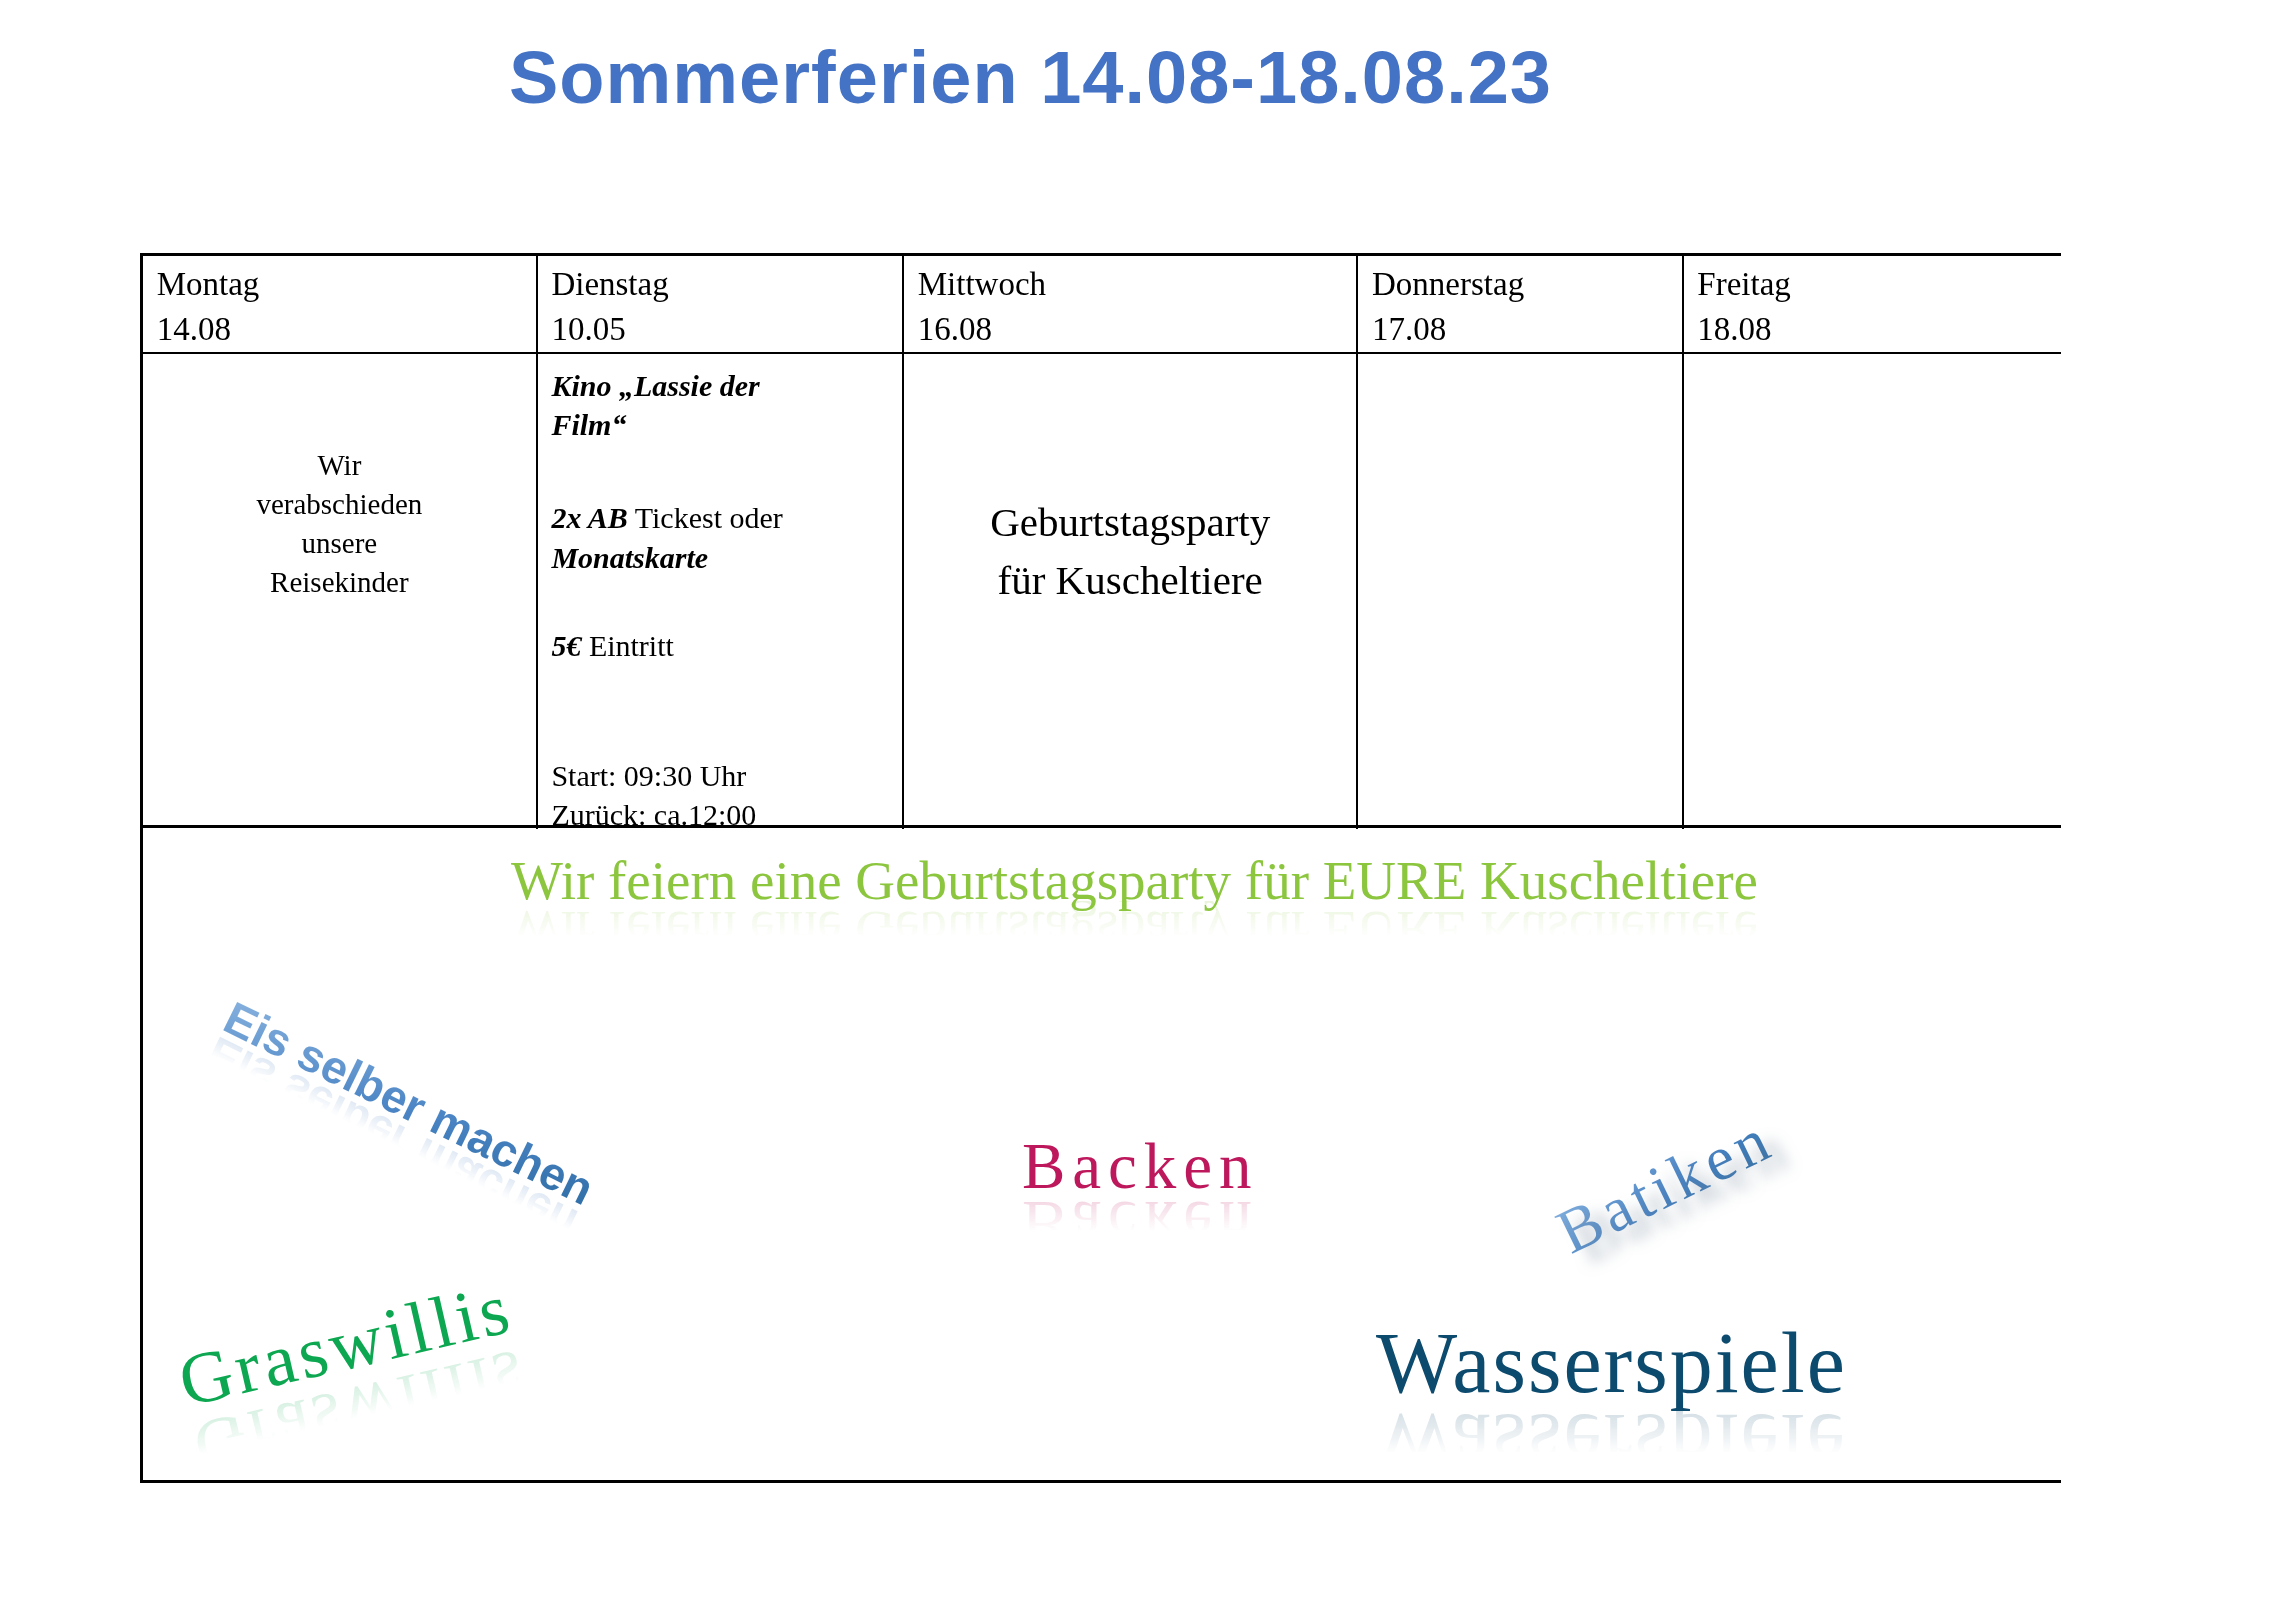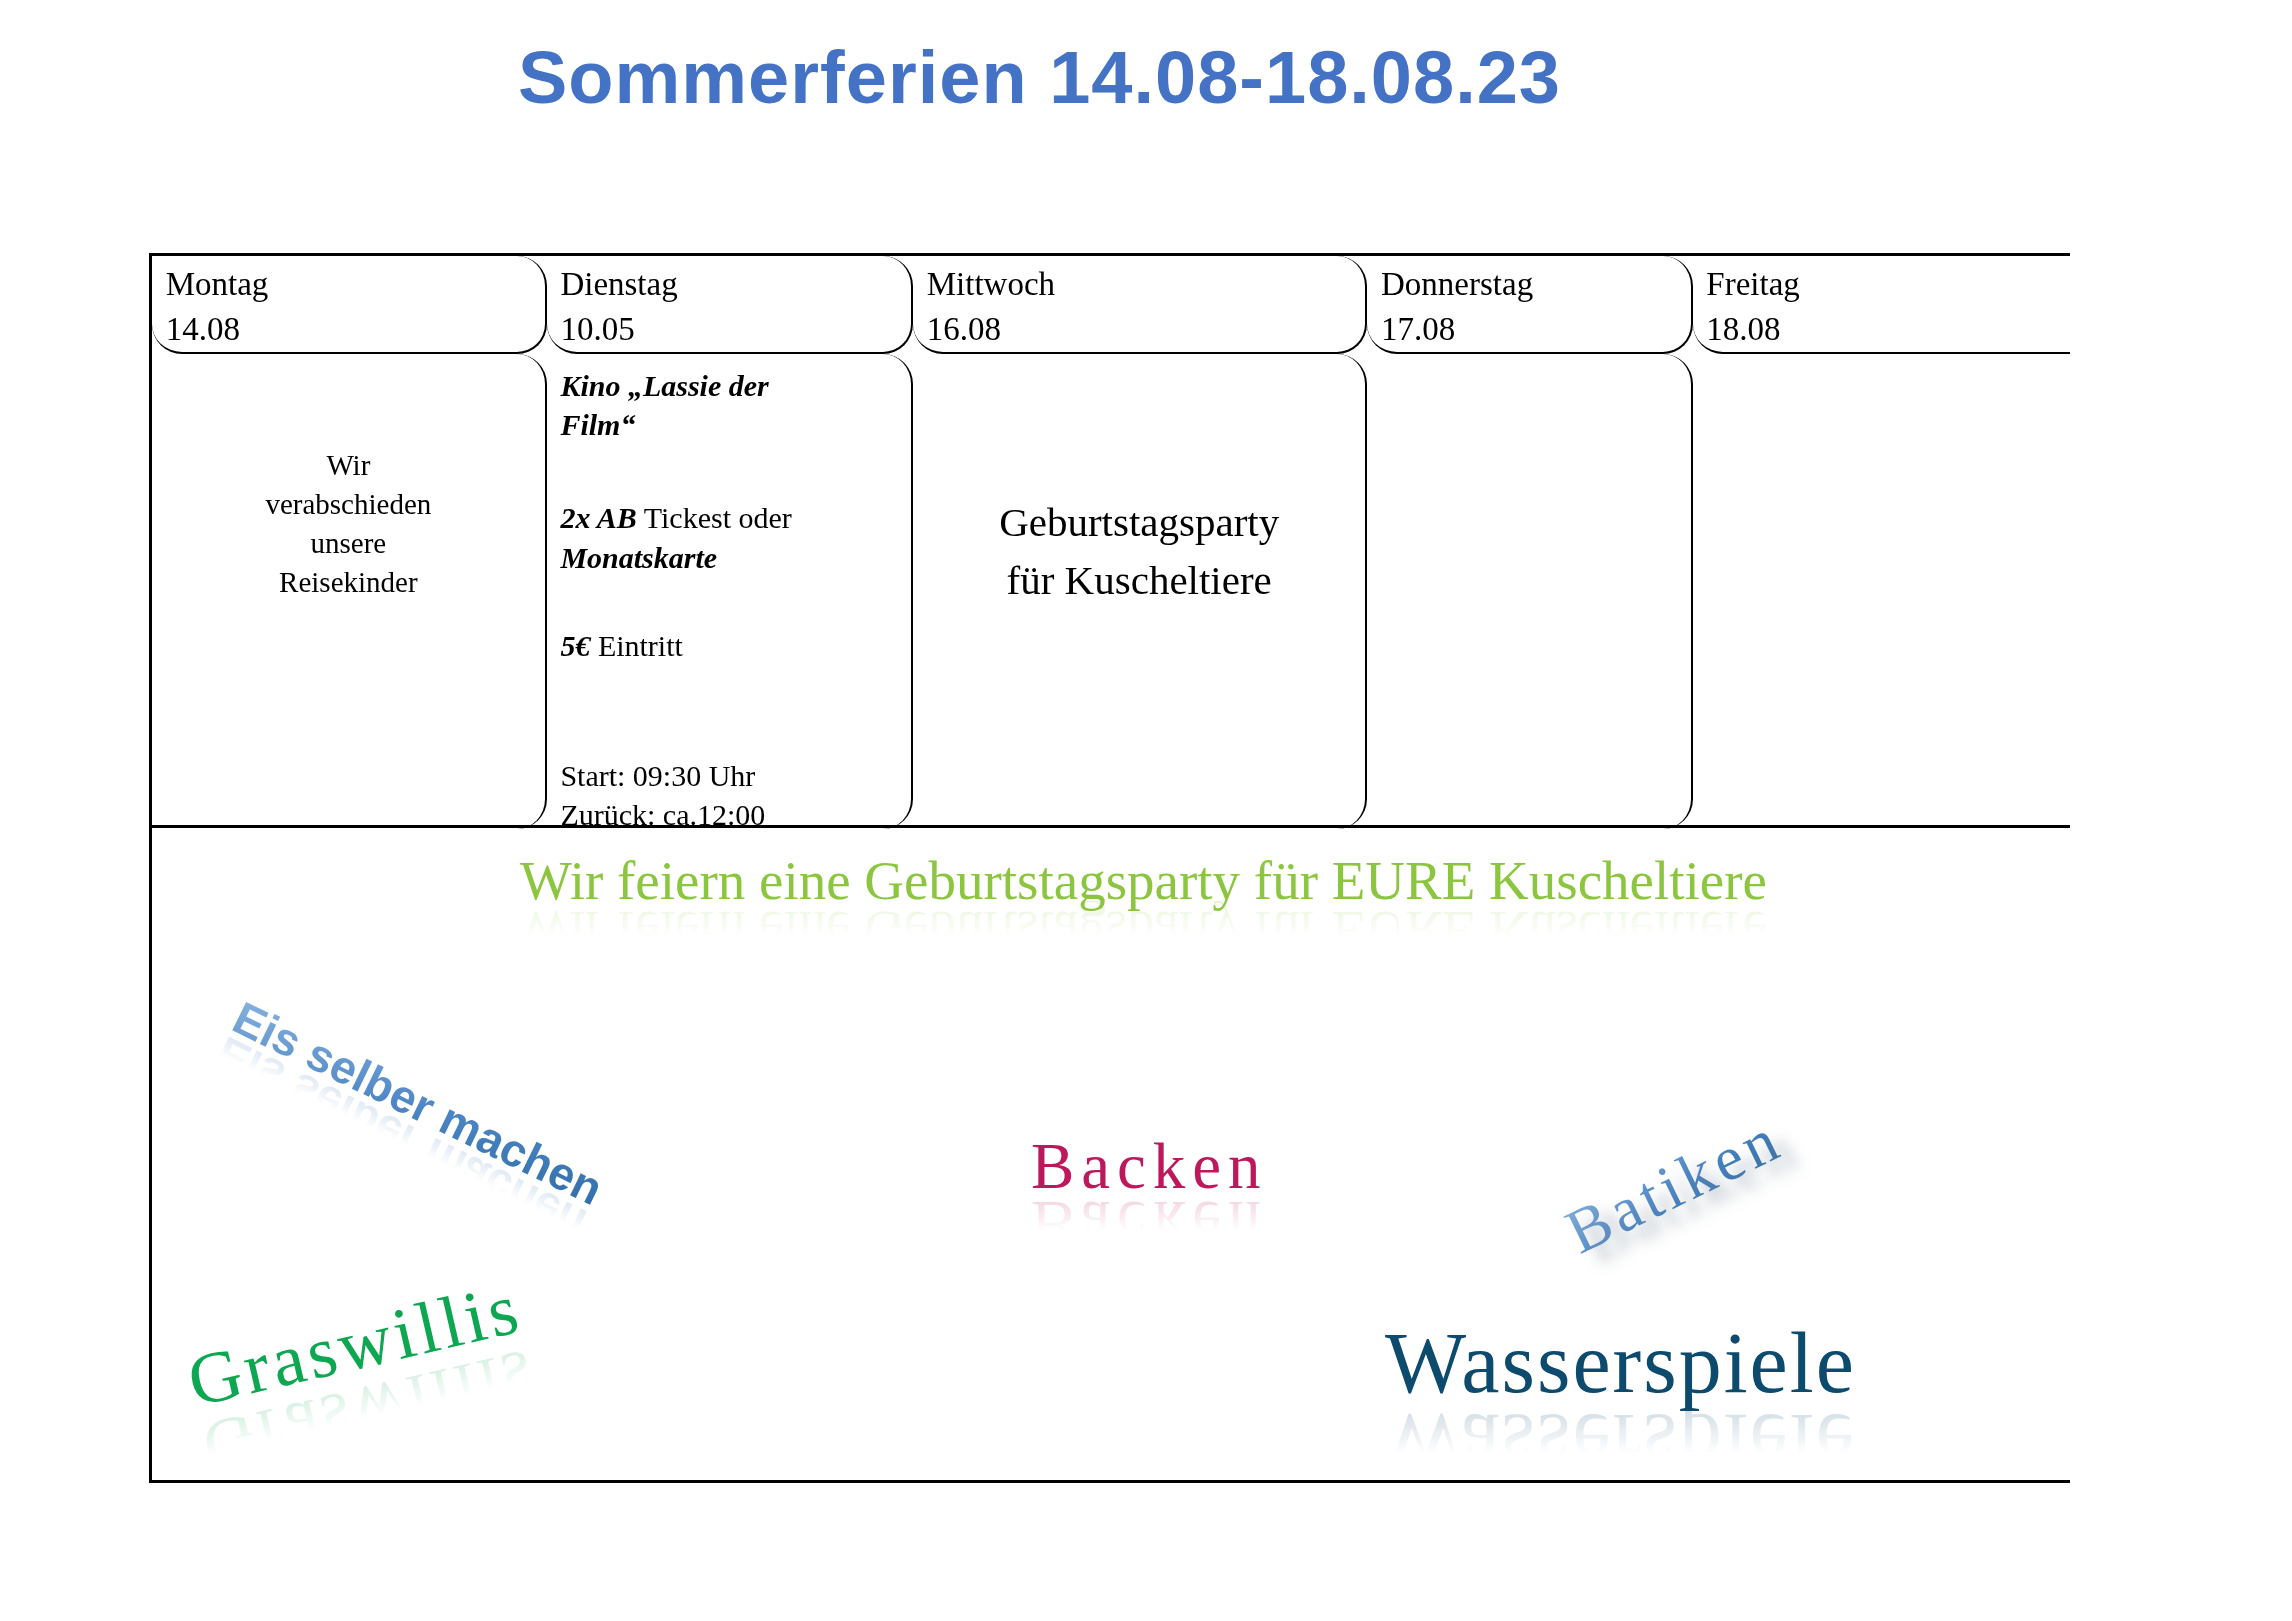--- a/index.html
+++ b/index.html
@@ -1,18 +1,18 @@
 <!DOCTYPE html>
 <html><head>
 <meta charset="utf-8">
 <style>
   html,body { margin:0; padding:0; background:#ffffff; }
   .page {
     position:relative; width:2061px; height:1621px; background:#fff;
-    font-family: cursive; overflow:hidden;margin-left:9px;
+    font-family: cursive; overflow:hidden;
   }
 
   
   .title {
     position:absolute; top:35px; left:0; width:100%;
     text-align:center;
     font-family:"Liberation Sans", sans-serif;
     font-weight:bold; font-size:74px; color:#4472C4;
     letter-spacing:1px;
   }
@@ -20,21 +20,21 @@
   
   .schedule {
     position:absolute; left:140px; top:253px; width:1957px; height:576px;
     box-sizing:border-box;
     border:3.9px solid #000; border-bottom:none;
     display:grid;
     grid-template-columns: 404fr 375fr 465fr 333fr 420fr;
     grid-template-rows: 98px 1fr;
     color:#000;
   }
-  .cell { box-sizing:border-box; border-right:2.9px solid #000; overflow:hidden;border-radius:30px; }
+  .cell { box-sizing:border-box; border-right:2.9px solid #000; overflow:hidden; }
   .cell.last { border-right:none; }
   .hcell { border-bottom:2.9px solid #000; padding:5.9px 13.7px; font-size:33px; line-height:1.38; }
   .ccell { padding:5.9px 13.7px; }
 
   .monday-text {
     text-align:center; white-space:pre-line;
     padding-top:86px; font-size:29px; line-height:1.35;
   }
   .tuesday-col { font-size:30px; line-height:1.32; }
   .b { font-weight:bold;font-style:italic; }

